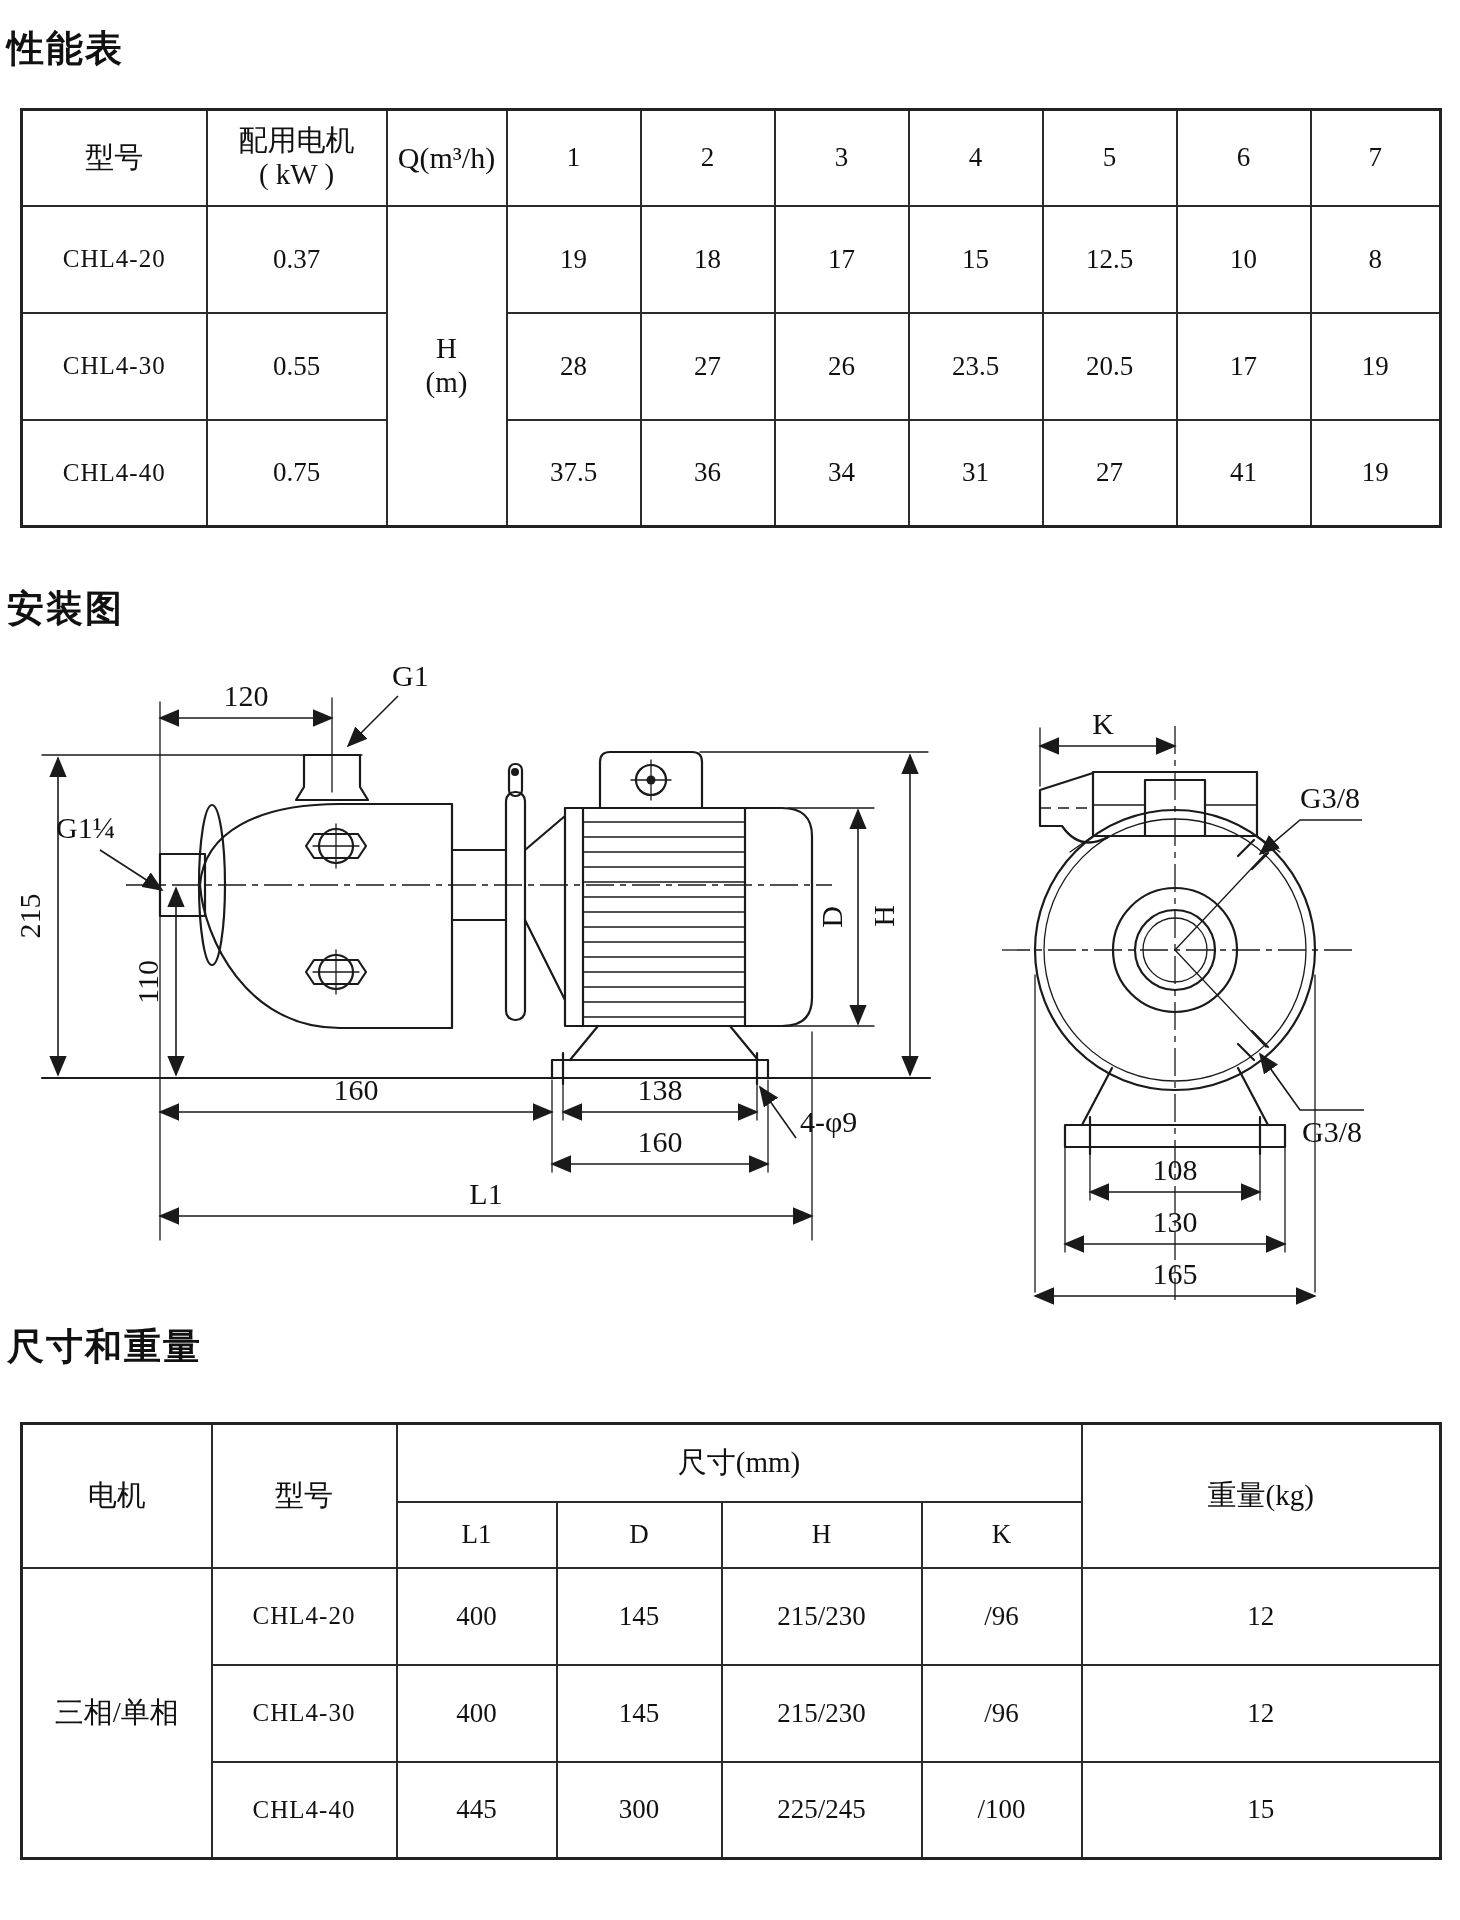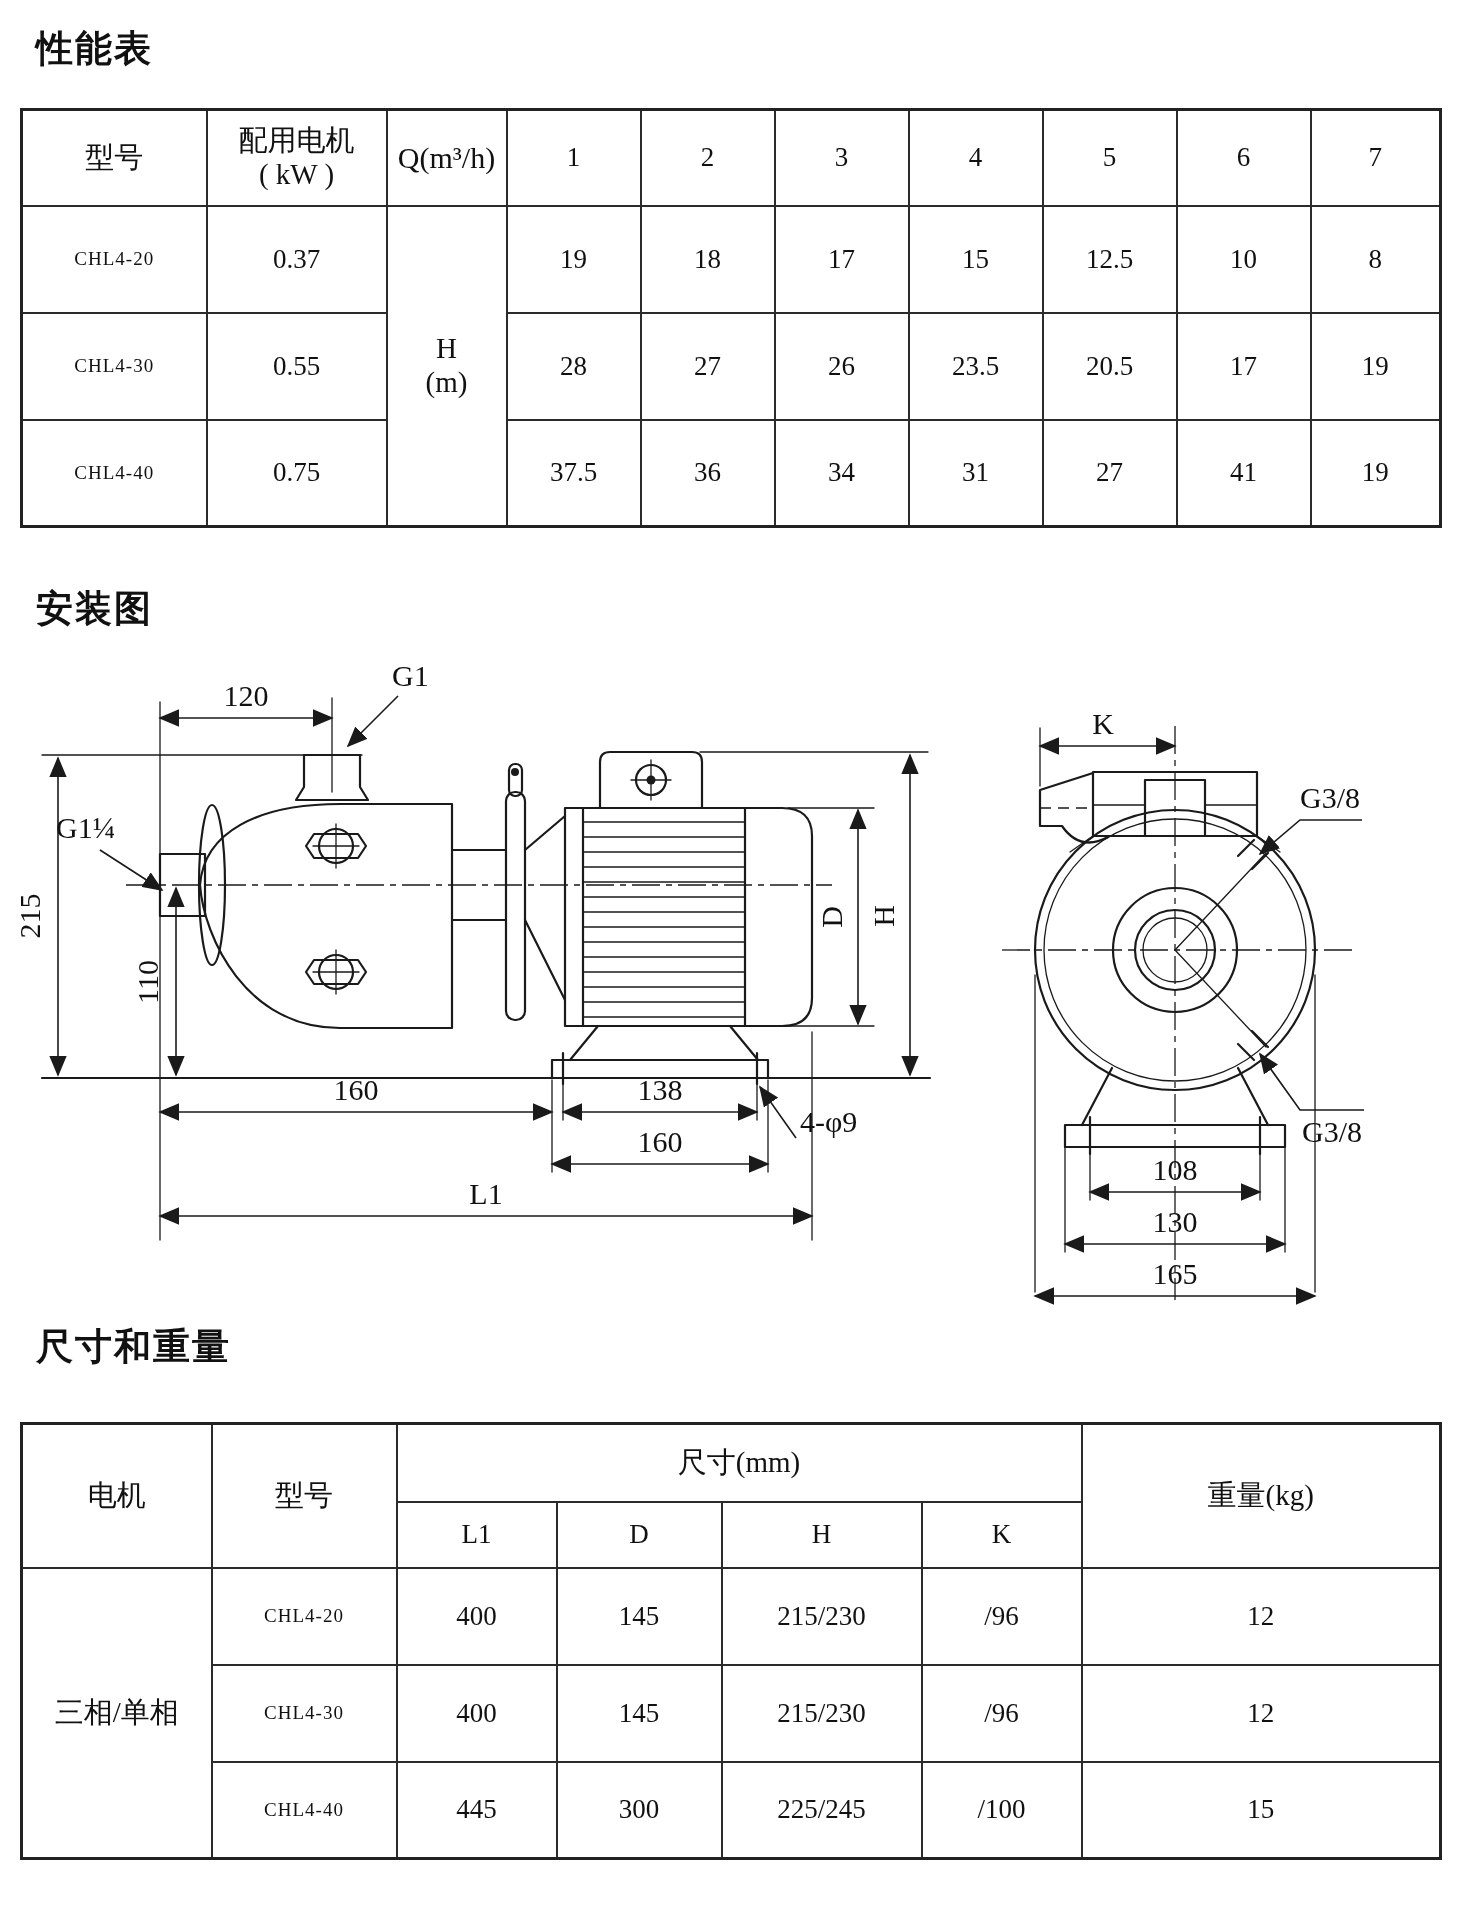--- a/index.html
+++ b/index.html
@@ -1,33 +1,33 @@
 <!DOCTYPE html>
 <html><head>
 <meta charset="utf-8">
 <style>
   html,body{margin:0;padding:0;background:#ffffff;}
   #page{position:relative;width:1460px;height:1920px;background:#fff;color:#111;
         font-family:"Liberation Serif","DejaVu Serif",serif;}
-  .sec-title{position:absolute;left:36px;font-family:"Liberation Sans","DejaVu Sans",sans-serif;
+  .sec-title{position:absolute;left:7px;font-family:"Liberation Sans","DejaVu Sans",sans-serif;
              font-weight:bold;font-size:37px;color:#111;letter-spacing:2px;}
   table{border-collapse:collapse;table-layout:fixed;width:1422px;background:#fff;}
   .dtable{position:absolute;left:20px;}
   .dtable th,.dtable td{border:2px solid #2b2b2b;text-align:center;vertical-align:middle;
        font-weight:normal;color:#111;padding:0;}
   #perf-table{top:108px;border:3px solid #222;}
   #perf-table tr.hrow{height:96px;}
   #perf-table tr.drow{height:107px;}
   #dim-table{top:1422px;border:3px solid #222;}
   #dim-table tr.hrow1{height:78px;}
   #dim-table tr.hrow2{height:66px;}
   #dim-table tr.drow{height:97px;}
   .cn{font-size:29px;}
   .num{font-size:27px;}
-  .model{font-size:19px;letter-spacing:1px;}
+  .model{font-size:25px;letter-spacing:1px;}
   .twoline div{line-height:1.15;}
   #diagram{position:absolute;left:0;top:640px;}
   
   .ln{fill:none;stroke:#1a1a1a;stroke-width:2.2;stroke-linejoin:round;stroke-linecap:round;}
   .tn{fill:none;stroke:#1a1a1a;stroke-width:1.3;stroke-linecap:round;}
   .dim{fill:none;stroke:#1a1a1a;stroke-width:1.6;}
   .cl{fill:none;stroke:#1a1a1a;stroke-width:1.3;stroke-dasharray:28 6 6 6;}
   .hdash{fill:none;stroke:#1a1a1a;stroke-width:1.6;stroke-dasharray:11 7;}
   .dt{font-family:"Liberation Serif","DejaVu Serif",serif;font-size:30px;fill:#111;}
   .mid{text-anchor:middle;}

